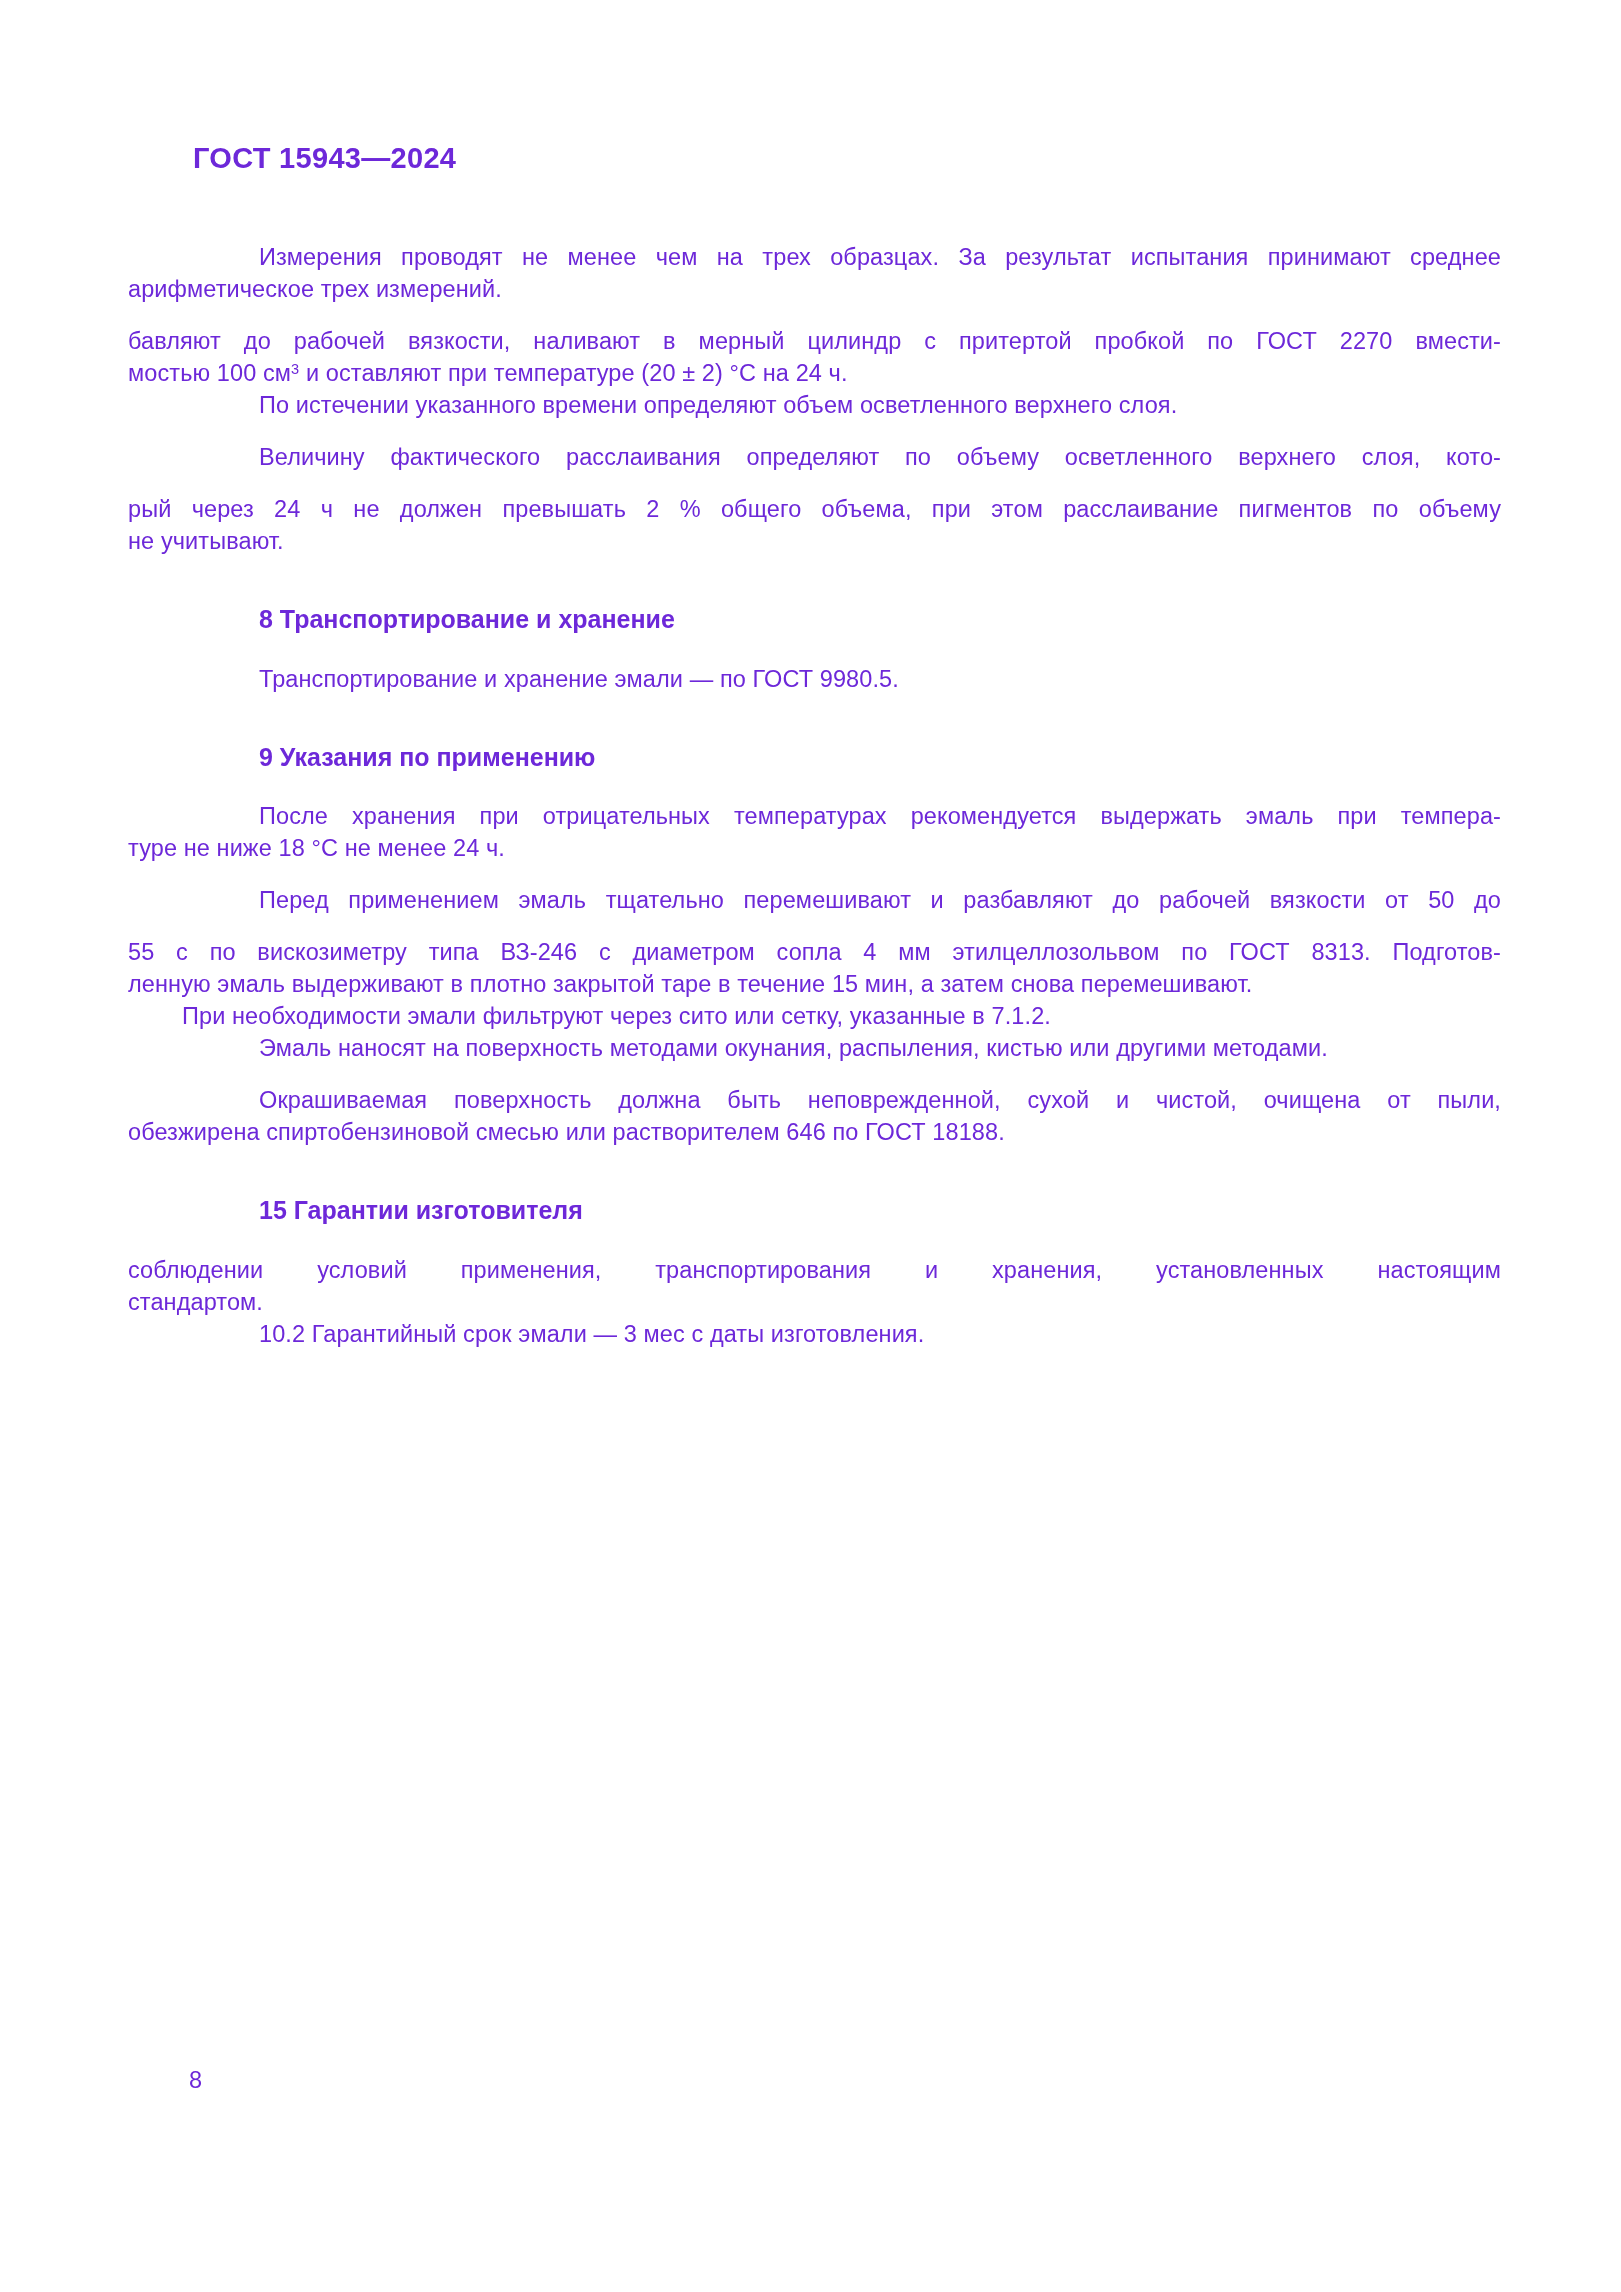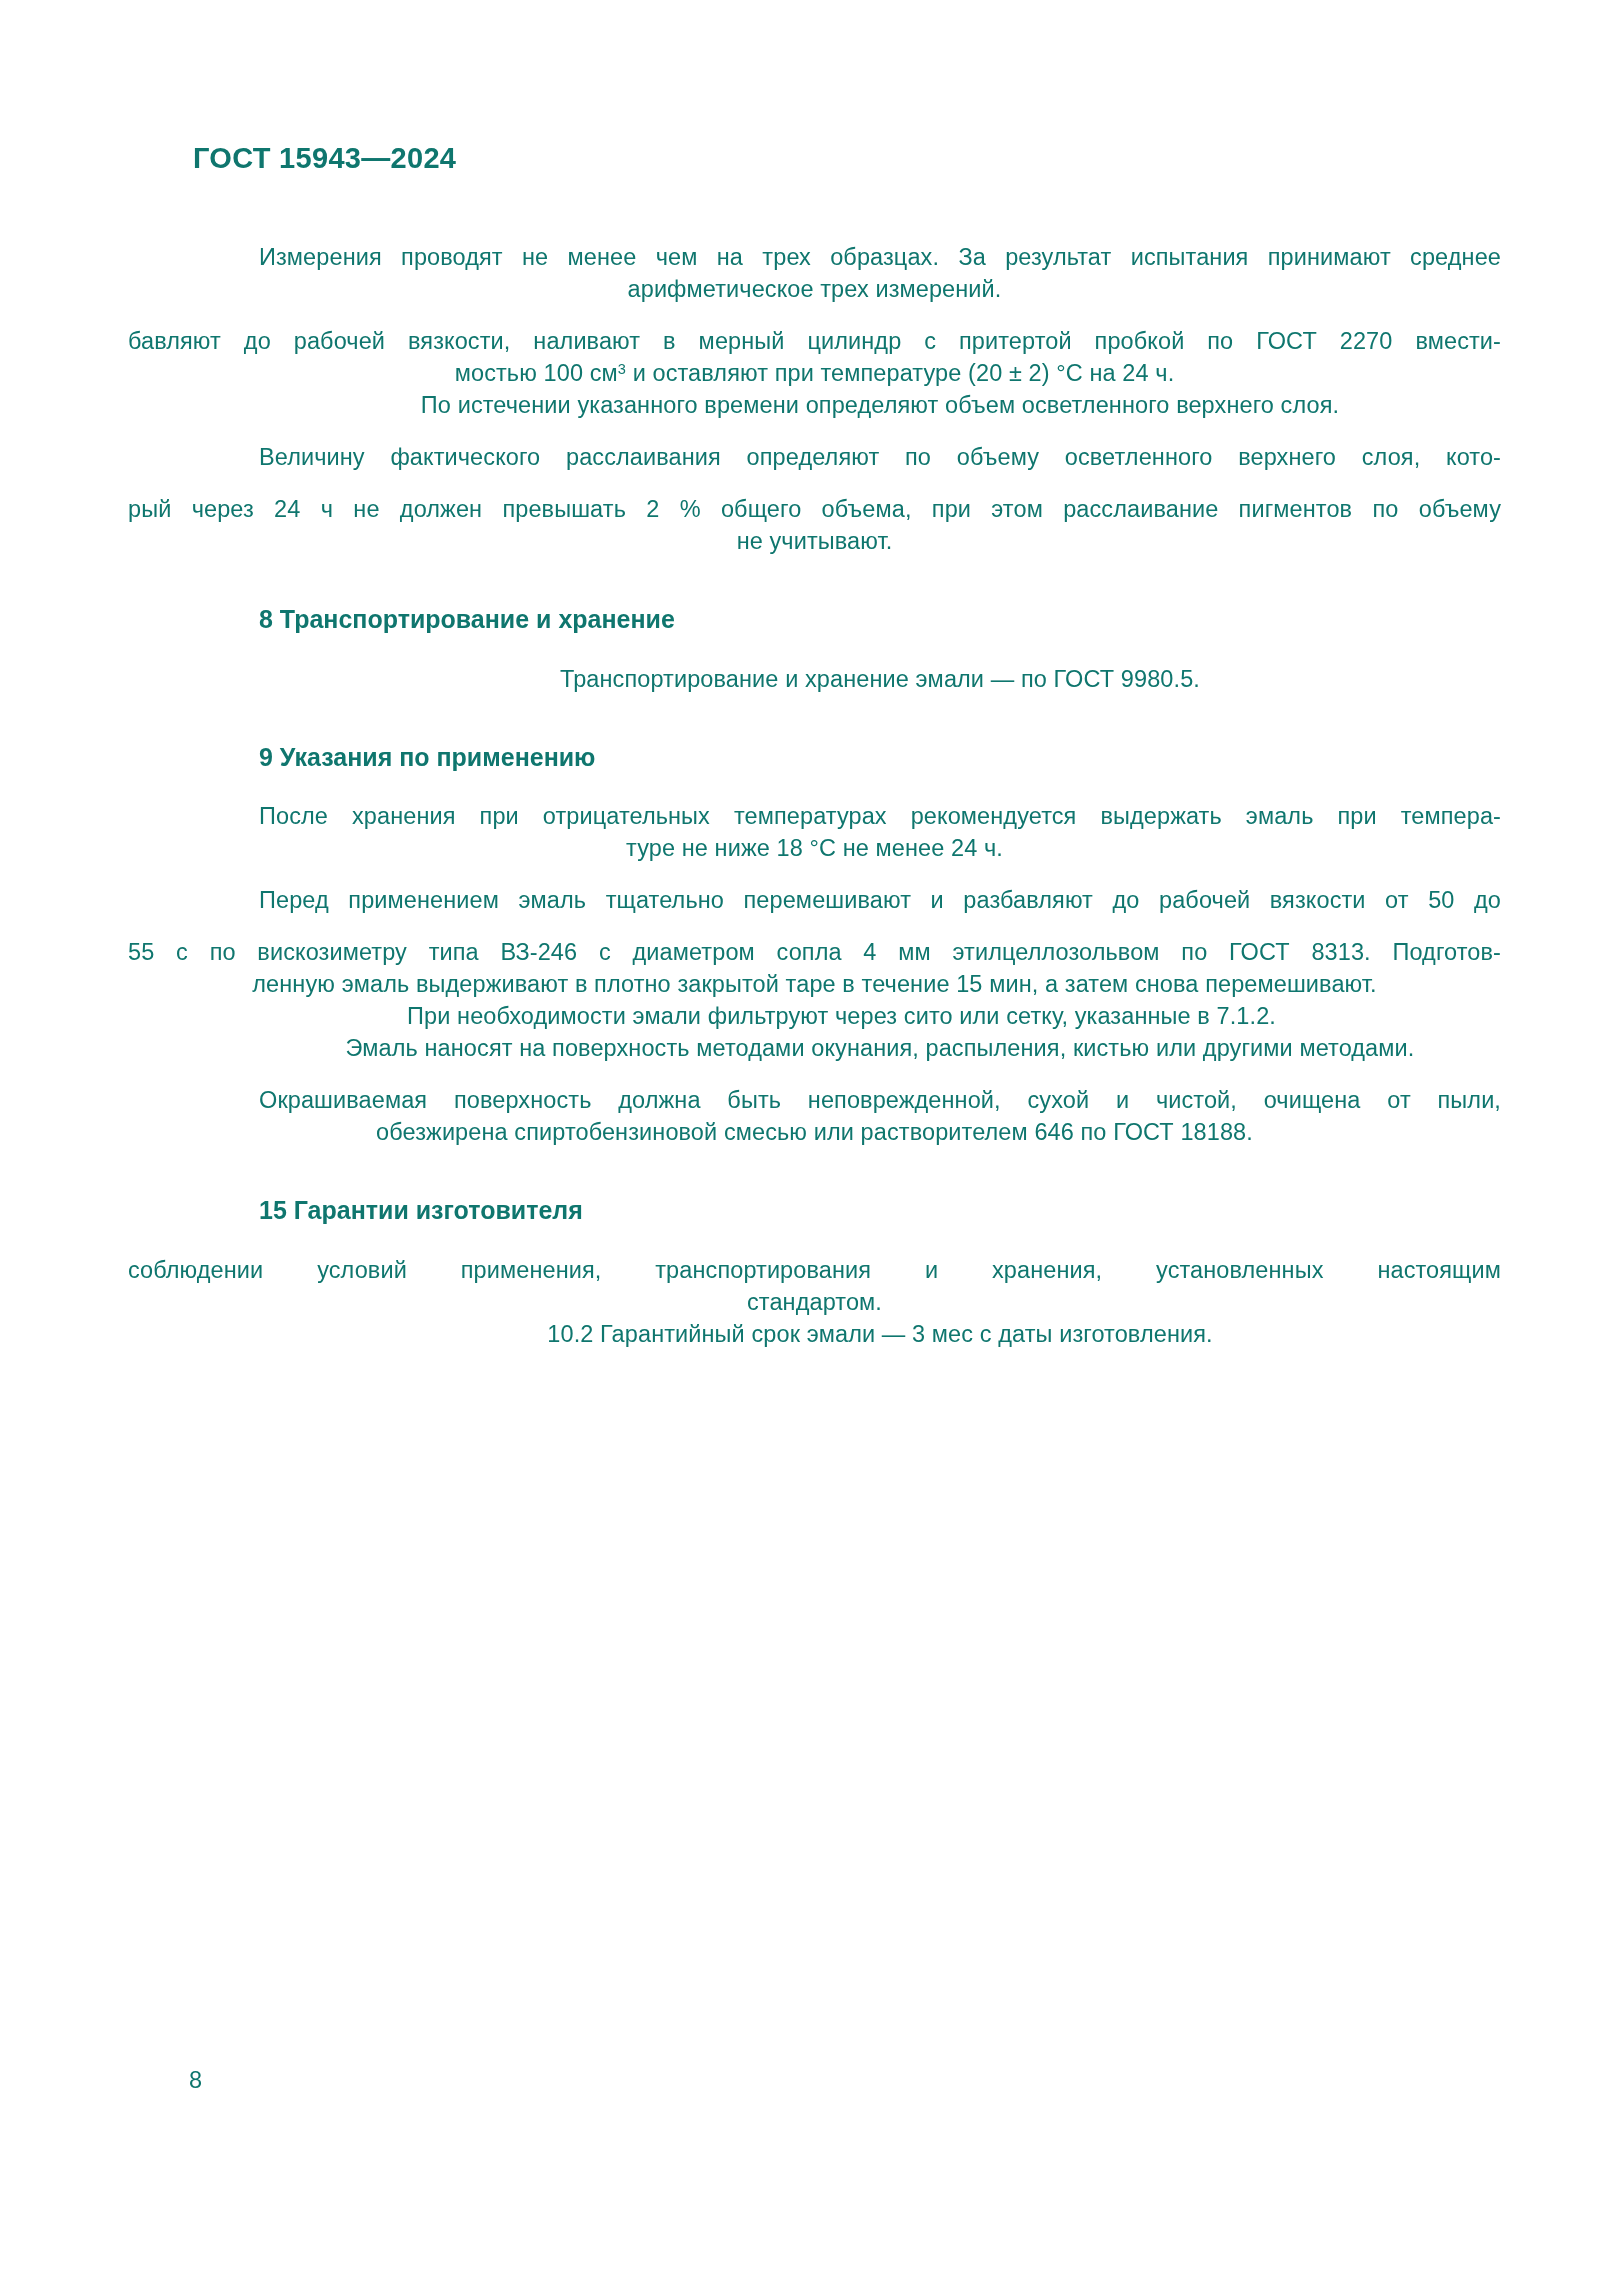--- a/index.html
+++ b/index.html
@@ -8,21 +8,21 @@
     padding: 0;
     background: #ffffff;
   }
   .page {
     position: relative;
     width: 1621px;
     height: 2293px;
     background: #ffffff;
     overflow: hidden;
     font-family: "Liberation Sans", "DejaVu Sans", sans-serif;
-    color: #0f766e;
+    color: #6d28d9;
   }
   .running-header {
     position: absolute;
     left: 193px;
     top: 141px;
     font-size: 29px;
     line-height: 35px;
     font-weight: 700;
     letter-spacing: 0.3px;
     white-space: nowrap;
@@ -31,21 +31,20 @@
     position: absolute;
     left: 128px;
     top: 221px;
     width: 1373px;
   }
   .paragraph { margin: 0; }
   .line {
     font-size: 23.5px;
     line-height: 32px;
     letter-spacing: 0.1px;
-    text-align: center;
   }
   .line.just {
     text-align: justify;
     text-align-last: justify;
     margin-top: 20px;
   }
   .line.indent { text-indent: 131px; }
   .line.indent-sm { text-indent: 54px; }
   .heading {
     font-size: 25px;

